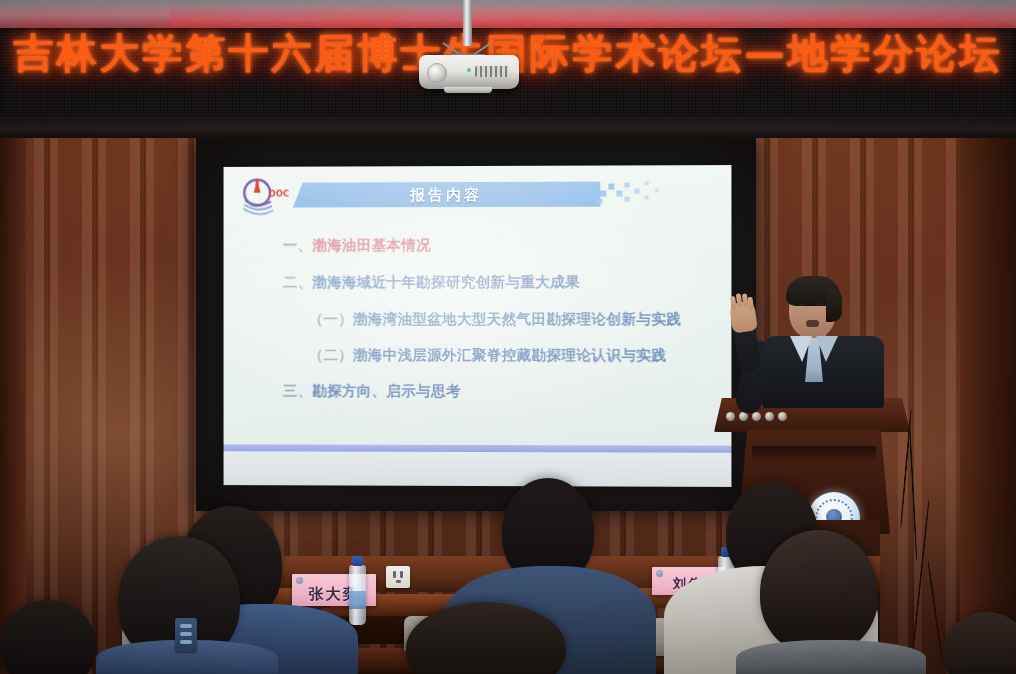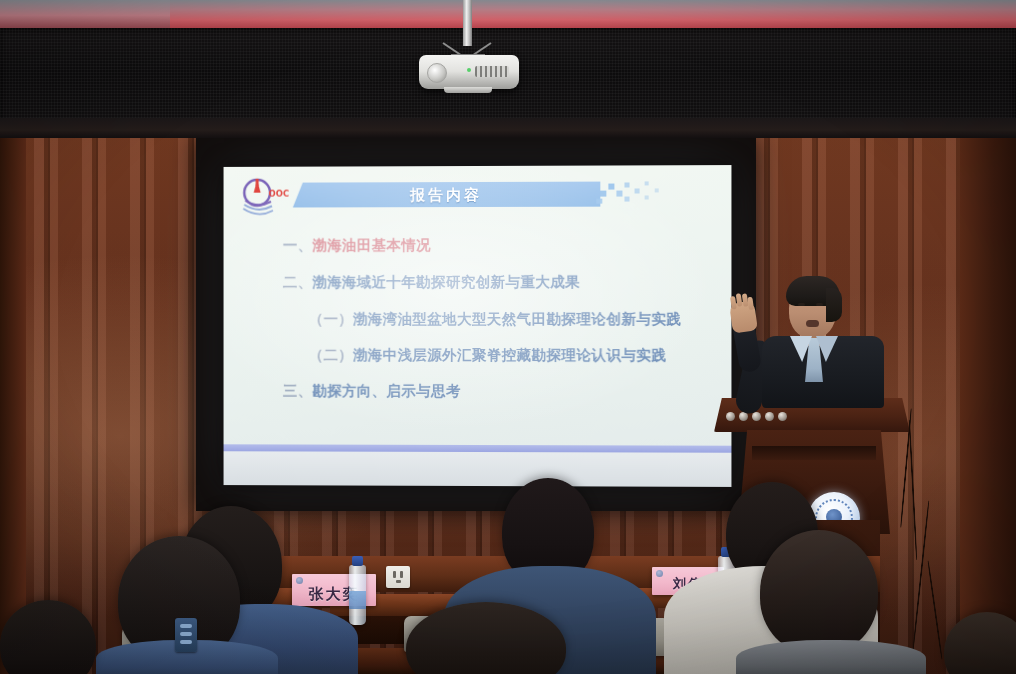--- a/index.html
+++ b/index.html
@@ -472,20 +472,21 @@
       </div>
     </div>
 
     <div class="slide-footer"></div>
     <div class="slide-footer2"></div>
     <div class="screen-glow"></div>
   </div>
 
   <div class="led-banner"></div>
   <div class="led-bottom-lip"></div>
+  <div class="led-text">吉林大学第十六届博士生国际学术论坛—地学分论坛</div>
 
   <div class="proj-pole"></div>
   <div class="proj-arm">
     <span style="left:2px;top:2px;width:26px;transform:rotate(34deg);"></span>
     <span style="left:50px;top:2px;width:26px;transform:rotate(146deg);"></span>
     <span style="left:10px;top:14px;width:34px;"></span>
   </div>
   <div class="proj-body">
     <div class="proj-lens"></div>
     <div class="proj-vents"></div>

